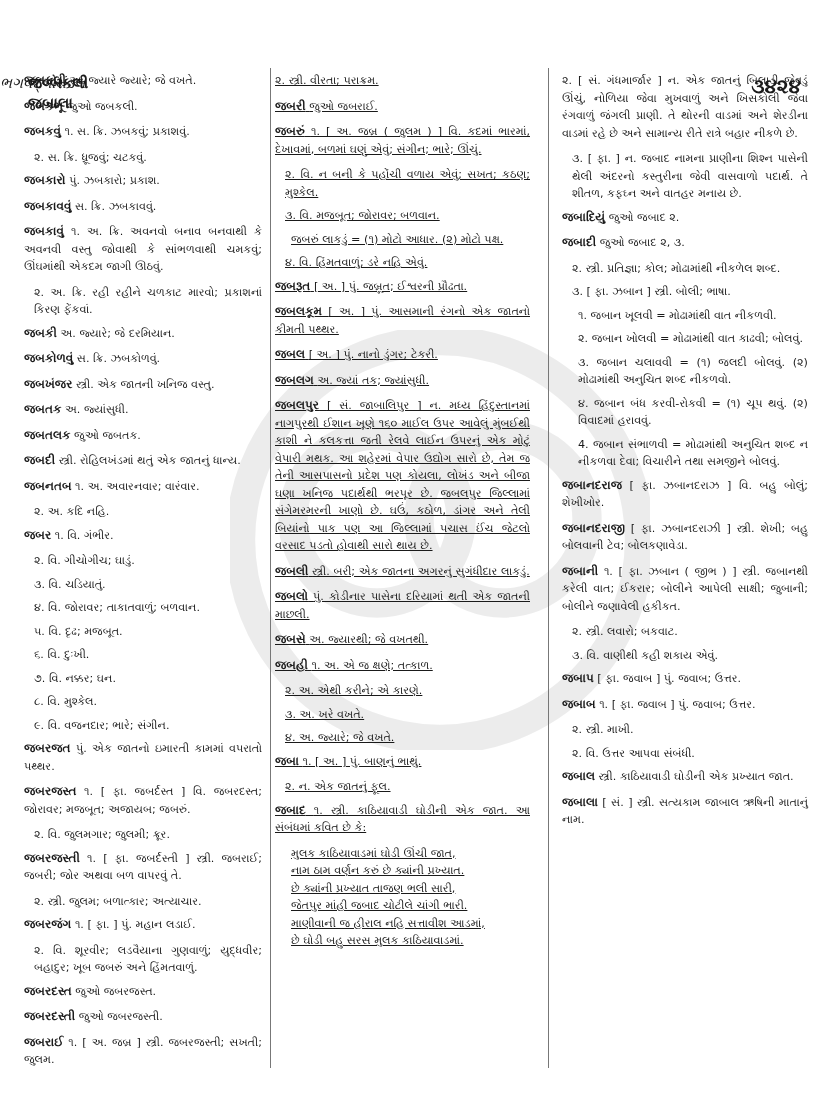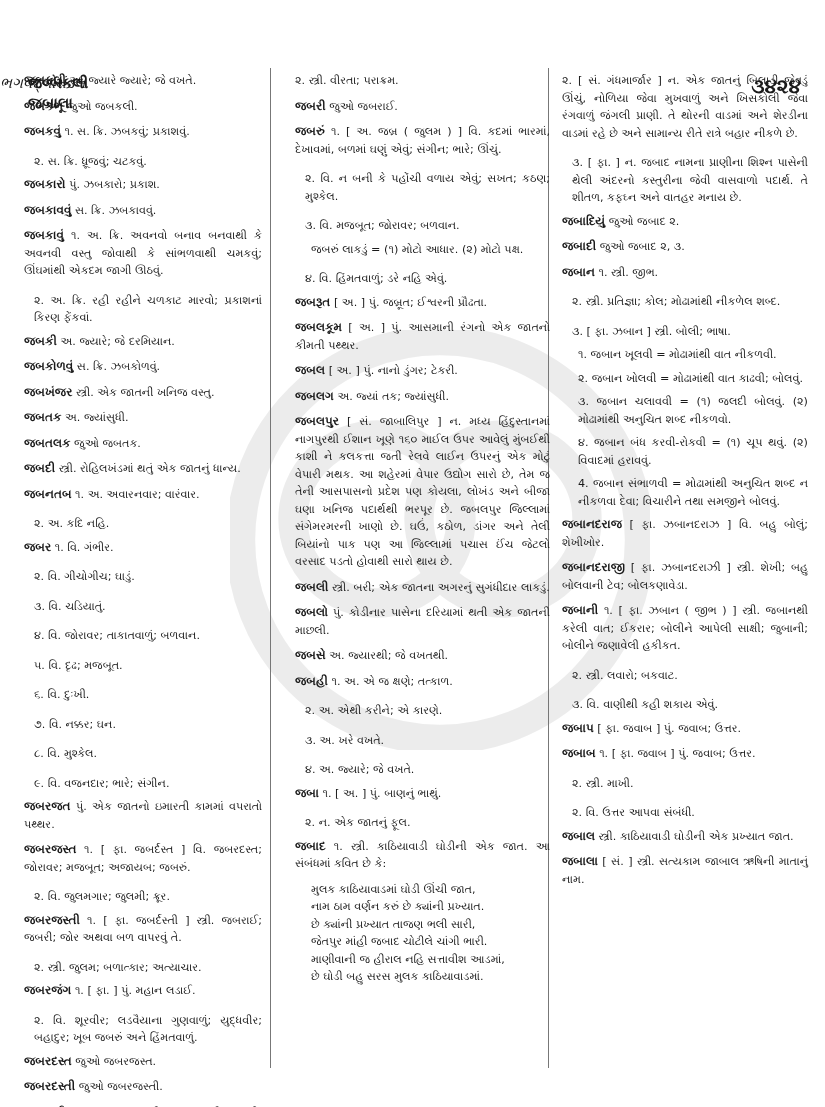--- a/index.html
+++ b/index.html
@@ -15,29 +15,29 @@
       position: absolute; left: 0; top: 0; width: 825px; height: 64px; margin-top: 44px;
     }
     .guide-top { position: absolute; left: 28px; top: 30px; font-size: 15px; font-weight: bold; }
     .guide-bottom { position: absolute; left: 28px; top: 50px; font-size: 15px; font-weight: bold; }
     .running-title { position: absolute; left: 0; width: 734px; top: 30px; font-size: 15px; font-style: italic; }
     .page-number { position: absolute; right: 24px; top: 30px; font-size: 20px; font-weight: bold; }
     .col {
       position: absolute; top: 72px; font-size: 11.2px; line-height: 17.5px;
     }
     .col1 { left: 24px; width: 238px; }
-    .col2 { left: 295px; width: 255px; }
+    .col2 { left: 275px; width: 255px; text-decoration: underline; }
     .col3 { left: 562px; width: 246px; }
     .rule {
       position: absolute; top: 68px; width: 1px; background: #777;
     }
     .rule1 { left: 270px; height: 1000px; }
     .rule2 { left: 548px; height: 1000px; }
     .entry { margin-bottom: 8px; text-align: justify; }
-    .sense { padding-left: 10px; margin-bottom: 6px; text-align: justify; margin-top: 12px; }
+    .sense { padding-left: 10px; margin-bottom: 6px; text-align: justify; }
     .sub { padding-left: 16px; margin-bottom: 6px; text-align: justify; }
     .verse { padding-left: 16px; }
     .hw { font-weight: bold; font-size: 12px; }
     .def { }
   </style>
 </head>
 <body>
 
 <svg class="watermark" viewBox="0 0 200 200">
   <circle cx="100" cy="100" r="95" fill="none" stroke="#000" stroke-width="14"></circle>
@@ -120,21 +120,20 @@
     <div class="verse">છે ક્યાંની પ્રખ્યાત તાજણ ભલી સારી,</div>
     <div class="verse">જેતપુર માંહી જબાદ ચોટીલે ચાંગી ભારી.</div>
     <div class="verse">માણીવાની જ હીરાલ નહિ સત્તાવીશ આડમાં,</div>
     <div class="verse">છે ઘોડી બહુ સરસ મુલક કાઠિયાવાડમાં.</div>
   </div>
 <div class="col col3">
     <div class="entry"><span class="def">૨. [ સં. ગંધમાર્જાર ] ન. એક જાતનું બિલાડી જેવડું ઊંચું, નોળિયા જેવા મુખવાળું અને ખિસકોલી જેવા રંગવાળું જંગલી પ્રાણી. તે થોરની વાડમાં અને શેરડીના વાડમાં રહે છે અને સામાન્ય રીતે રાત્રે બહાર નીકળે છે.</span></div>
     <div class="sense">૩. [ ફા. ] ન. જબાદ નામના પ્રાણીના શિશ્ન પાસેની થેલી અંદરનો કસ્તુરીના જેવી વાસવાળો પદાર્થ. તે શીતળ, કફઘ્ન અને વાતહર મનાય છે.</div>
     <div class="entry"><span class="hw">જબાદિયું</span> <span class="def">જુઓ જબાદ ૨.</span></div>
     <div class="entry"><span class="hw">જબાદી</span> <span class="def">જુઓ જબાદ ૨, ૩.</span></div>
-    <div class="entry"><span class="hw">જબાન</span> <span class="def">૧. સ્ત્રી. જીભ.</span></div>
     <div class="sense">૨. સ્ત્રી. પ્રતિજ્ઞા; કોલ; મોઢામાંથી નીકળેલ શબ્દ.</div>
     <div class="sense">૩. [ ફા. ઝબાન ] સ્ત્રી. બોલી; ભાષા.</div>
     <div class="sub">૧. જબાન ખૂલવી = મોઢામાંથી વાત નીકળવી.</div>
     <div class="sub">૨. જબાન ખોલવી = મોઢામાંથી વાત કાઢવી; બોલવું.</div>
     <div class="sub">૩. જબાન ચલાવવી = (૧) જલદી બોલવું. (૨) મોઢામાંથી અનુચિત શબ્દ નીકળવો.</div>
     <div class="sub">૪. જબાન બંધ કરવી-રોકવી = (૧) ચૂપ થવું. (૨) વિવાદમાં હરાવવું.</div>
     <div class="sub">4. જબાન સંભાળવી = મોઢામાંથી અનુચિત શબ્દ ન નીકળવા દેવા; વિચારીને તથા સમજીને બોલવું.</div>
     <div class="entry"><span class="hw">જબાનદરાજ</span> <span class="def">[ ફા. ઝબાનદરાઝ ] વિ. બહુ બોલું; શેખીખોર.</span></div>
     <div class="entry"><span class="hw">જબાનદરાજી</span> <span class="def">[ ફા. ઝબાનદરાઝી ] સ્ત્રી. શેખી; બહુ બોલવાની ટેવ; બોલકણાવેડા.</span></div>
     <div class="entry"><span class="hw">જબાની</span> <span class="def">૧. [ ફા. ઝબાન ( જીભ ) ] સ્ત્રી. જબાનથી કરેલી વાત; ઈકરાર; બોલીને આપેલી સાક્ષી; જુબાની; બોલીને જણાવેલી હકીકત.</span></div>

